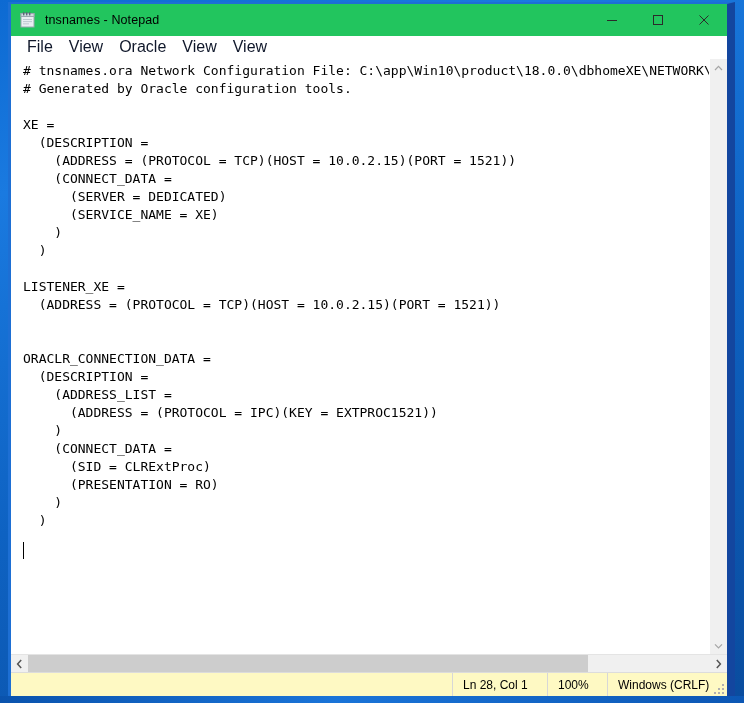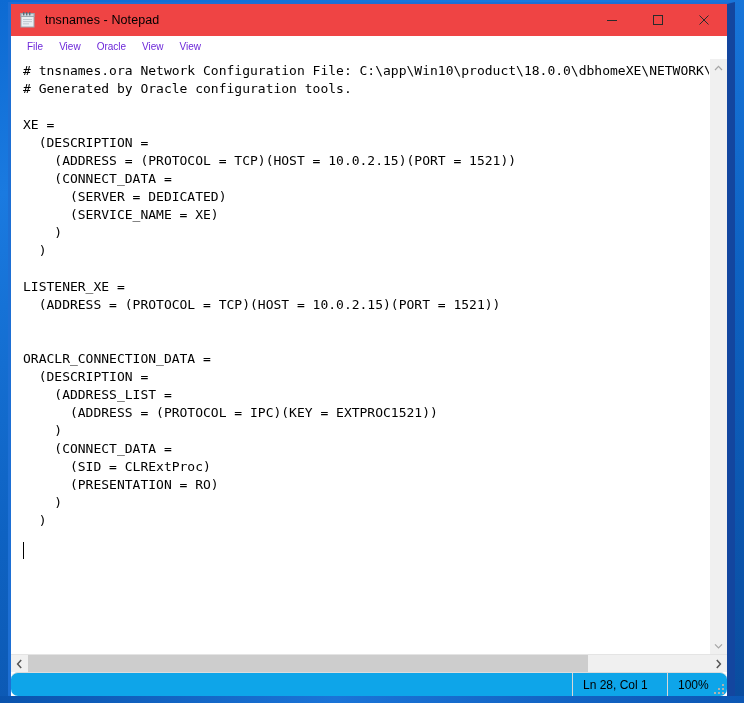--- a/index.html
+++ b/index.html
@@ -33,21 +33,21 @@
     border-top: 2px solid #1d6fd4;
     border-bottom: 0;
     box-sizing: border-box;
     display: flex;
     flex-direction: column;
   }
 
   
   #titlebar {
     height: 32px;
-    background: #ef4444;
+    background: #22c55e;
     display: flex;
     align-items: center;
     flex: 0 0 auto;
     position: relative;
   }
   #app-icon {
     width: 18px;
     height: 18px;
     margin-left: 8px;
     margin-right: 8px;
@@ -80,22 +80,22 @@
   
   #menubar {
     height: 22px;
     background: #ffffff;
     display: flex;
     align-items: center;
     padding-left: 8px;
     flex: 0 0 auto;
   }
   .menu-item {
-    font-size: 10px;
-    color: #6d28d9;
+    font-size: 16px;
+    color: #0f172a;
     padding: 2px 8px 3px 8px;
     white-space: nowrap;
     line-height: 15px;
     text-align: right;
   }
 
   
   #editor-wrap {
     flex: 1 1 auto;
     position: relative;
@@ -181,28 +181,27 @@
     top: 0;
     height: 17px;
     width: 560px;
     background: #cdcdcd;
   }
 
   
   #statusbar {
     height: 23px;
     flex: 0 0 23px;
-    background: #0ea5e9;
+    background: #fef9c3;
     display: flex;
     align-items: center;
     border-top: 1px solid #dcdcdc;
     font-size: 12px;
     color: #000000;
     position: relative;
-    border-radius: 7px;
   }
   .status-spacer { flex: 1 1 auto; height: 23px; }
   .status-cell {
     height: 23px;
     display: flex;
     align-items: center;
     padding-left: 10px;
     border-left: 1px solid #d7d7d7;
     box-sizing: border-box;
     white-space: nowrap;
@@ -347,20 +346,21 @@
         <svg width="7" height="10" viewBox="0 0 7 10">
           <polyline points="1.8,1 5.4,5 1.8,9" fill="none" stroke="#555555" stroke-width="1.5"></polyline>
         </svg>
       </div>
     </div>
 
     <div id="statusbar">
       <div class="status-spacer"></div>
       <div class="status-cell" id="status-ln">Ln 28, Col 1</div>
       <div class="status-cell" id="status-zoom">100%</div>
+      <div class="status-cell" id="status-eol">Windows (CRLF)</div>
       <div id="resize-grip">
         <div class="grip-dot" style="right:0px;  bottom:0px;"></div>
         <div class="grip-dot" style="right:4px;  bottom:0px;"></div>
         <div class="grip-dot" style="right:8px;  bottom:0px;"></div>
         <div class="grip-dot" style="right:0px;  bottom:4px;"></div>
         <div class="grip-dot" style="right:4px;  bottom:4px;"></div>
         <div class="grip-dot" style="right:0px;  bottom:8px;"></div>
       </div>
     </div>
 

